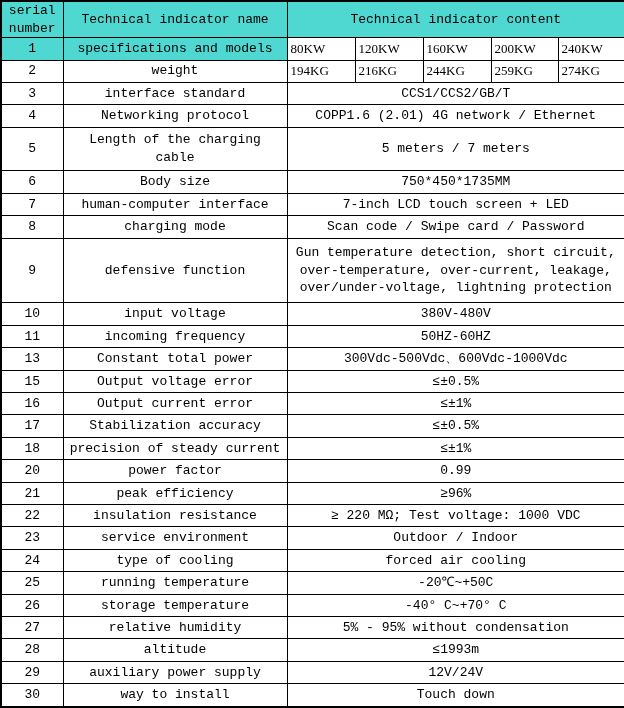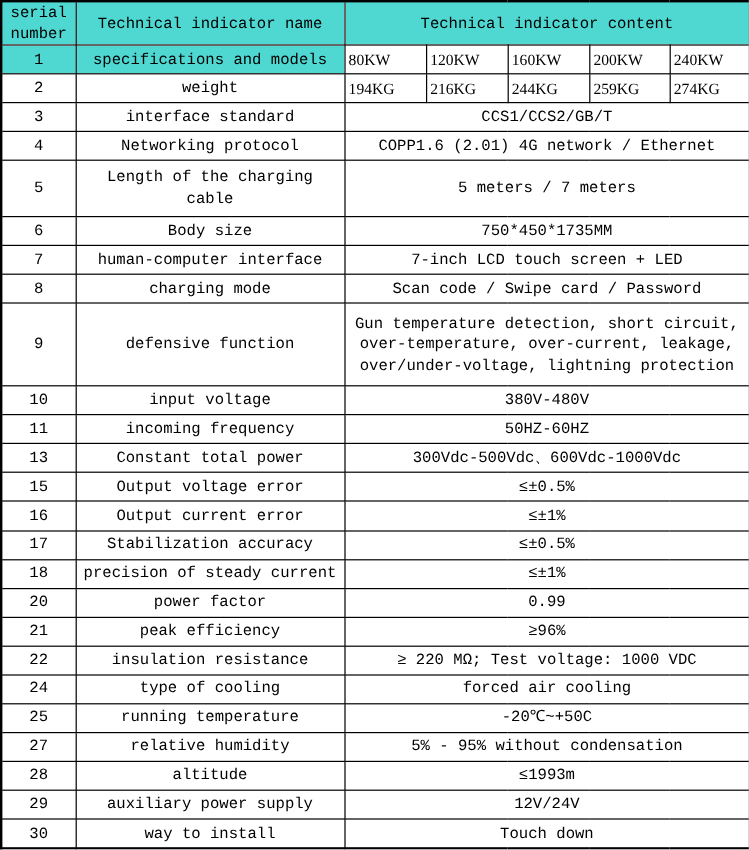--- a/index.html
+++ b/index.html
@@ -151,28 +151,38 @@
         <td class="serial">21</td>
         <td class="name">peak efficiency</td>
         <td class="content" colspan="5">≥96%</td>
       </tr>
       <tr>
         <td class="serial">22</td>
         <td class="name">insulation resistance</td>
         <td class="content" colspan="5">≥ 220 MΩ; Test voltage: 1000 VDC</td>
       </tr>
       <tr>
+        <td class="serial">23</td>
+        <td class="name">service environment</td>
+        <td class="content" colspan="5">Outdoor / Indoor</td>
+      </tr>
+      <tr>
         <td class="serial">24</td>
         <td class="name">type of cooling</td>
         <td class="content" colspan="5">forced air cooling</td>
       </tr>
       <tr>
         <td class="serial">25</td>
         <td class="name">running temperature</td>
         <td class="content" colspan="5">-20℃~+50C</td>
+      </tr>
+      <tr>
+        <td class="serial">26</td>
+        <td class="name">storage temperature</td>
+        <td class="content" colspan="5">-40° C~+70° C</td>
       </tr>
       <tr>
         <td class="serial">27</td>
         <td class="name">relative humidity</td>
         <td class="content" colspan="5">5% - 95% without condensation</td>
       </tr>
       <tr>
         <td class="serial">28</td>
         <td class="name">altitude</td>
         <td class="content" colspan="5">≤1993m</td>

